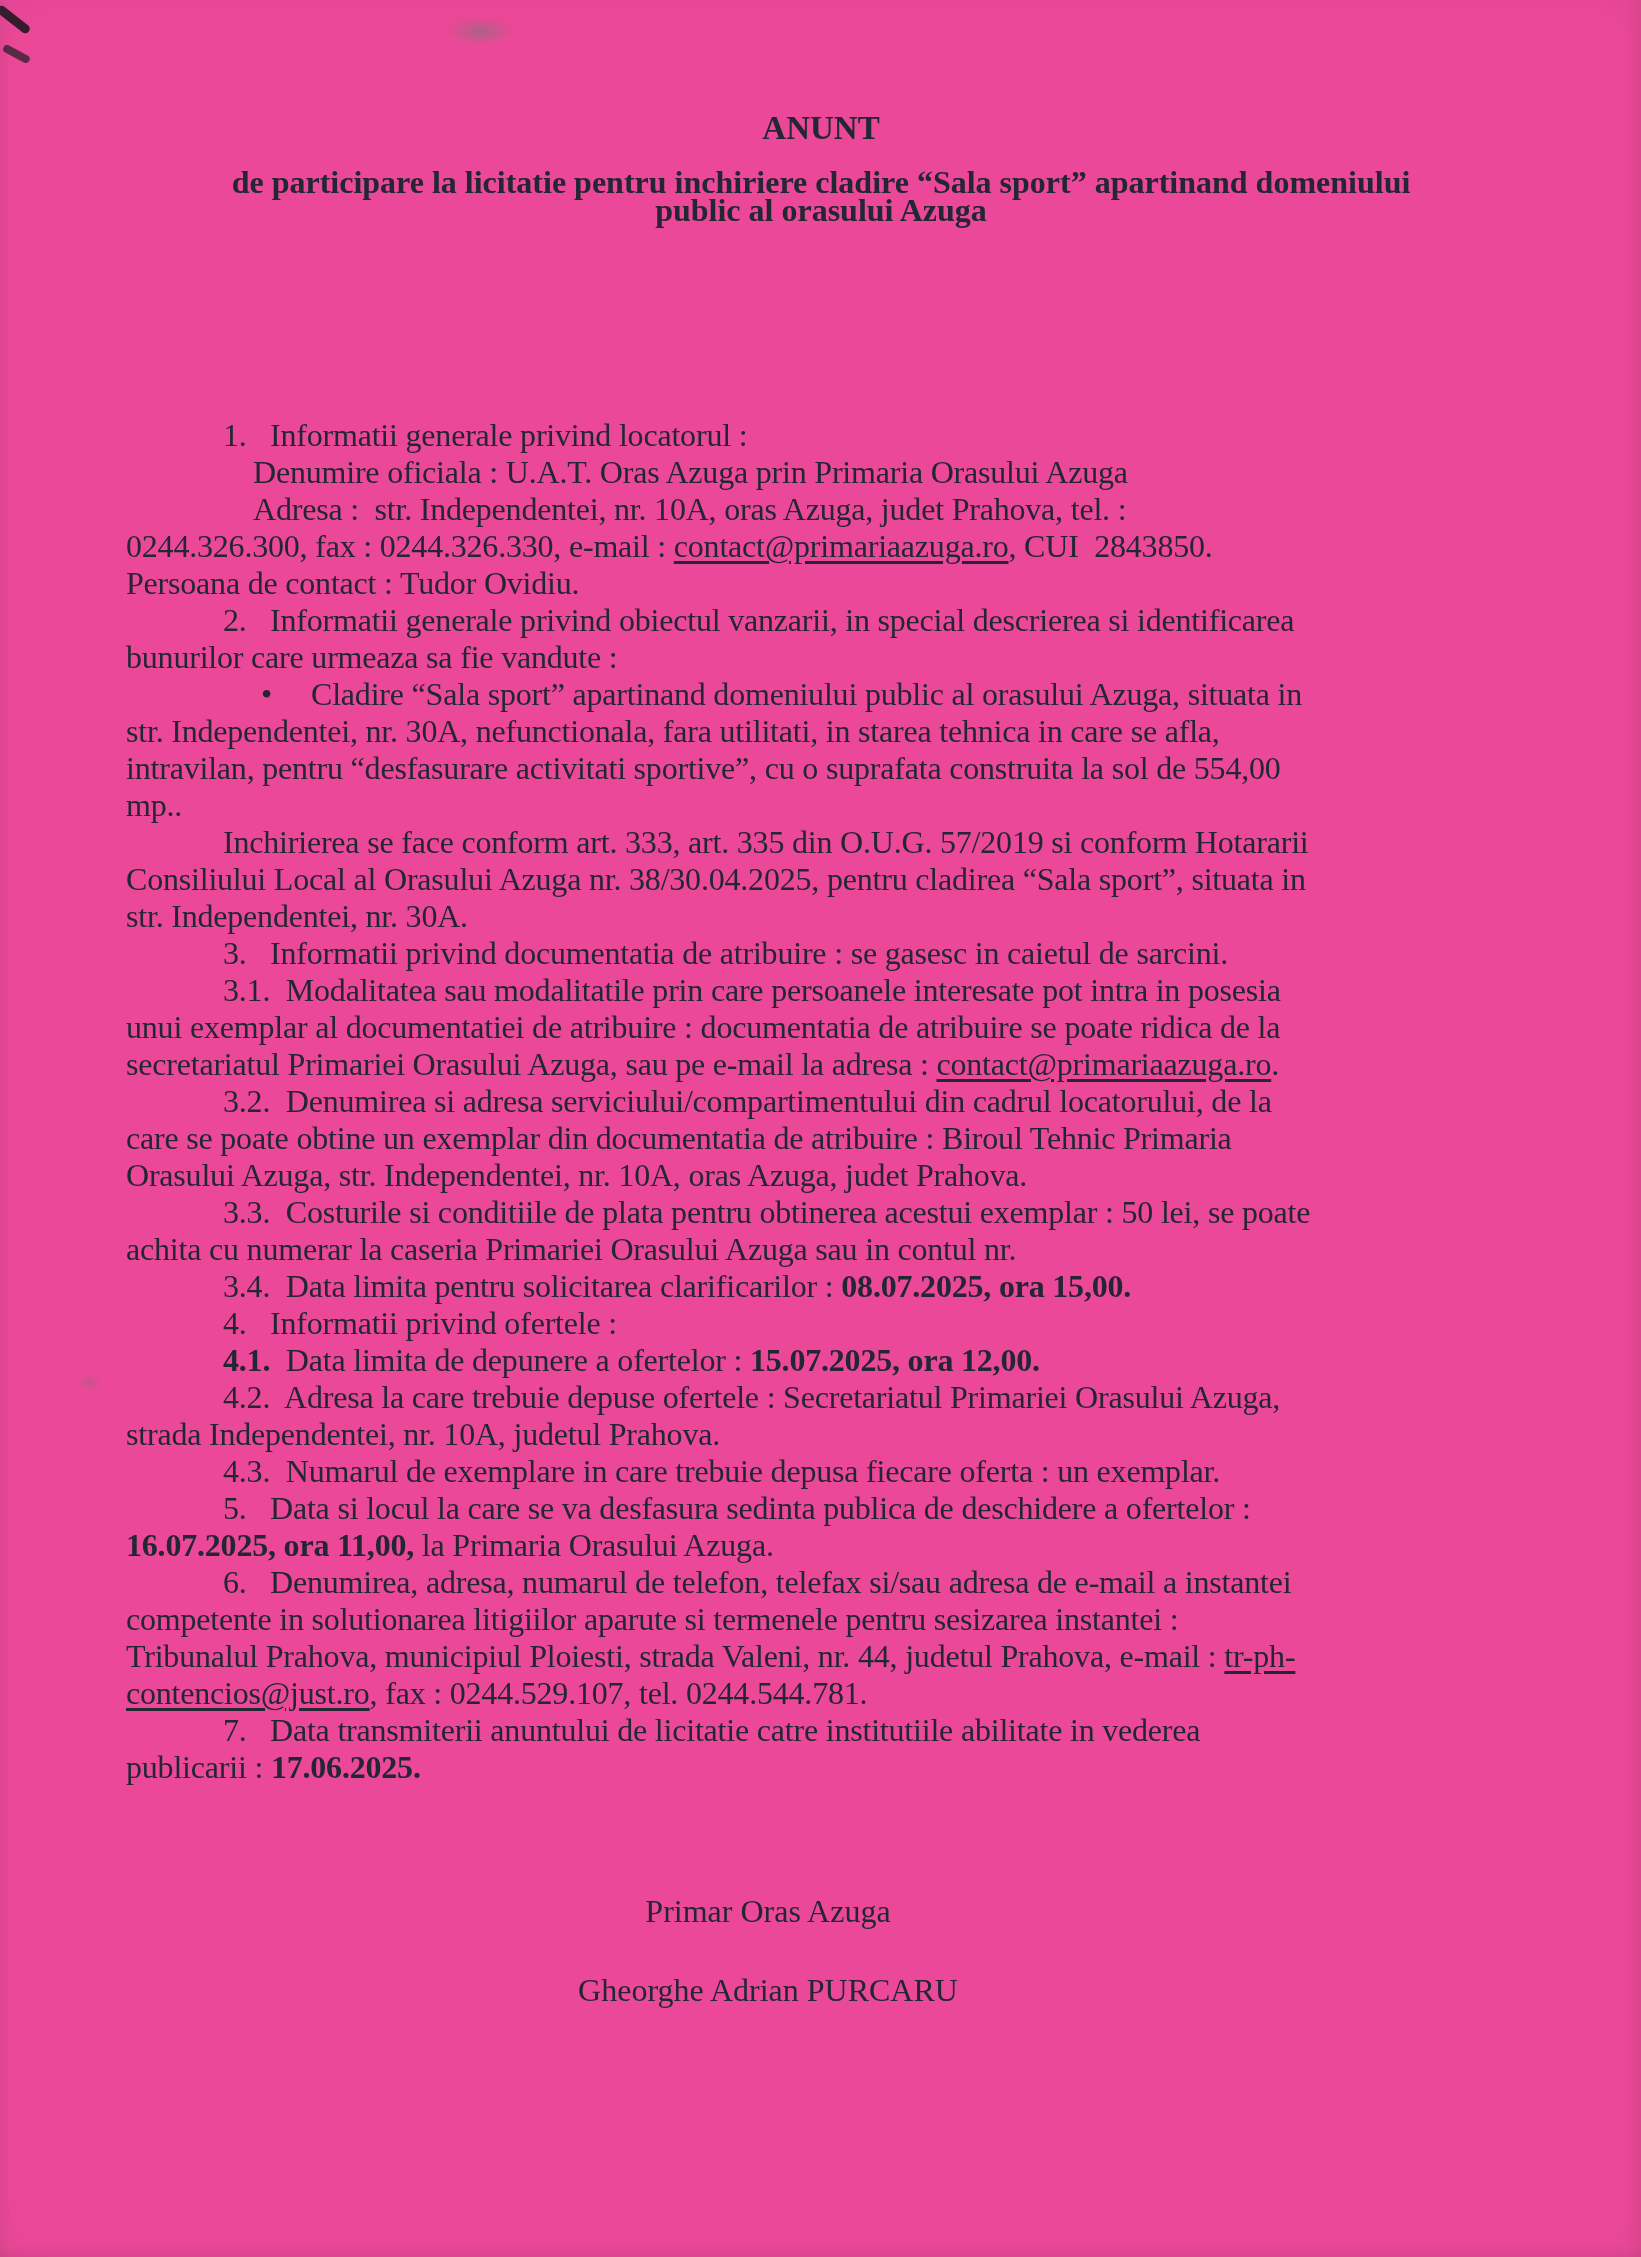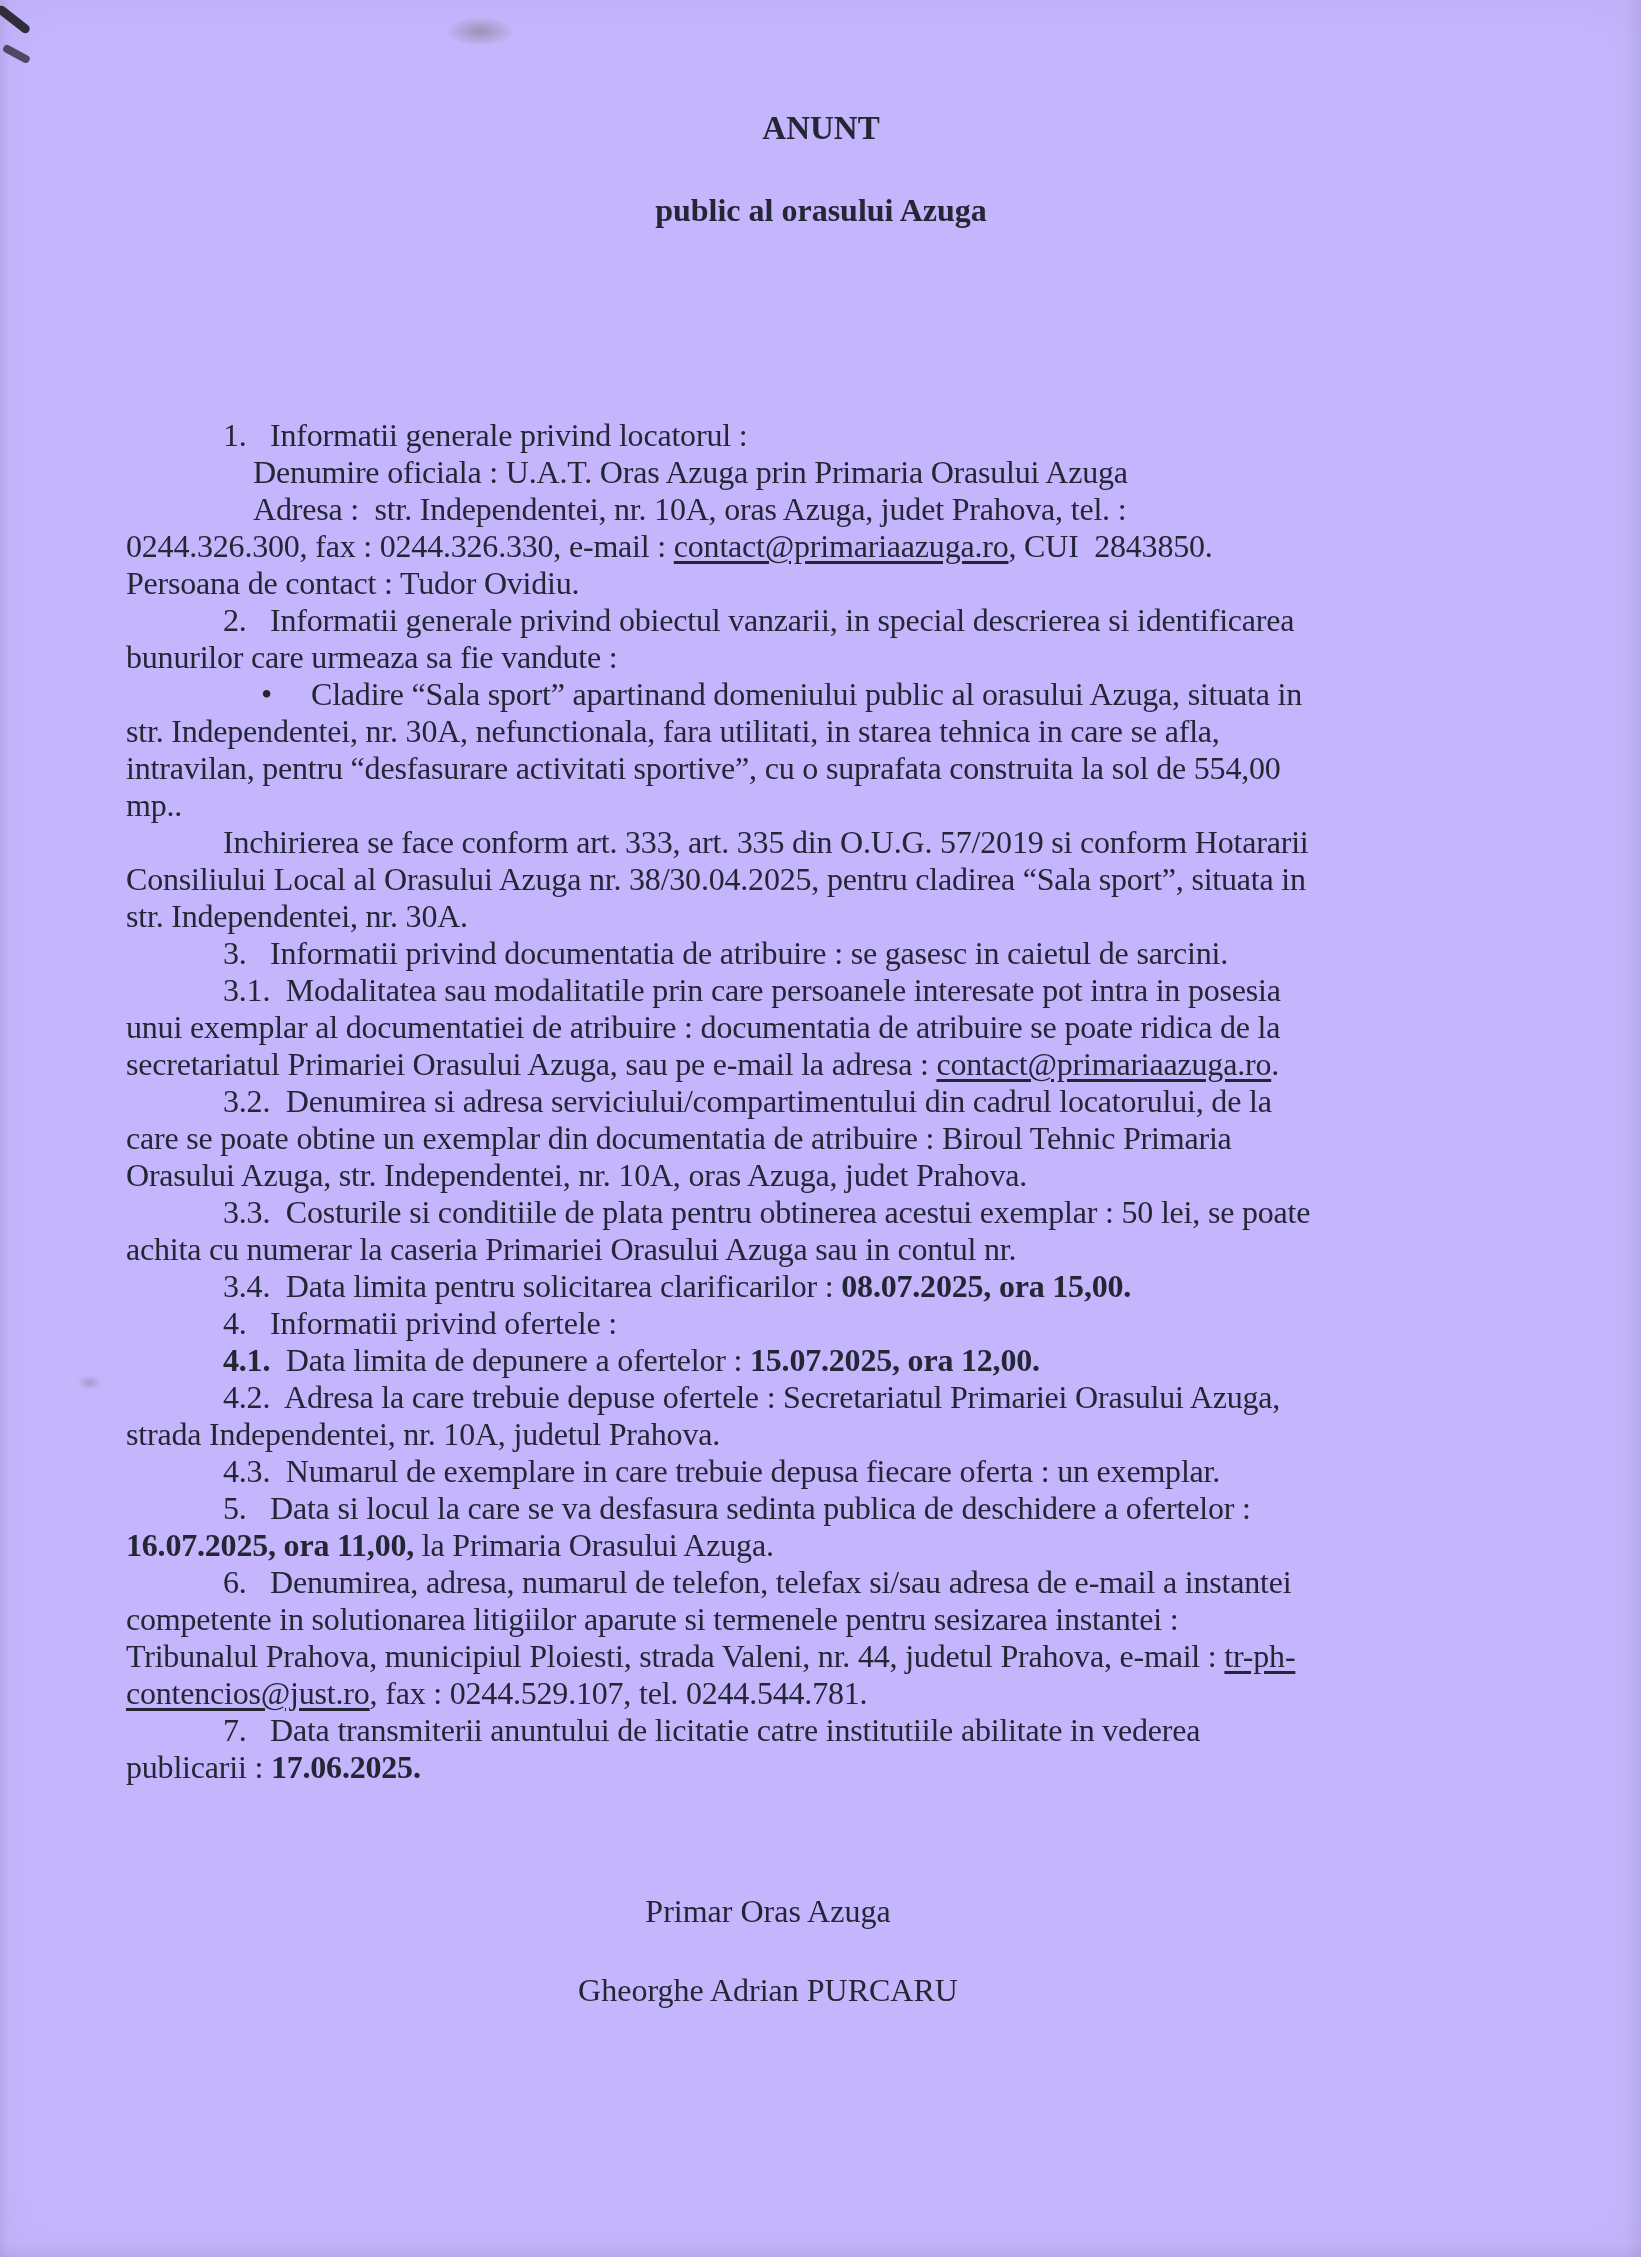--- a/index.html
+++ b/index.html
@@ -1,19 +1,19 @@
 <!DOCTYPE html>
 <html><head>
 <meta charset="utf-8">
 <style>
   html,body { margin:0; padding:0; background:#e9e9e7; }
   .page {
     position:relative;
     width:1641px; height:2257px;
-    background:#c4b5fd;
+    background:#ec4899;
     font-family:"Liberation Serif", serif;
     color:#232734;
     overflow:hidden;
     box-shadow: inset 0 0 58px rgba(0,0,0,0.04);
   }
   .doc-title {
     position:absolute; top:110px; left:126px; width:1390px;
     text-align:center; font-weight:bold; font-size:33px;
     white-space:pre;
   }
@@ -66,20 +66,21 @@
 
   <div class="artifact smudge-tl1"></div>
   <div class="artifact smudge-tl2"></div>
   <div class="artifact smudge-top"></div>
   <div class="artifact smudge-left"></div>
   <div class="artifact edge-right"></div>
   <div class="artifact edge-bottom"></div>
   <div class="artifact edge-left"></div>
 
   <div class="doc-title">ANUNT</div>
+  <div class="doc-subtitle-line sub1">de participare la licitatie pentru inchiriere cladire “Sala sport” apartinand domeniului</div>
   <div class="doc-subtitle-line sub2">public al orasului Azuga</div>
 
   <div class="doc-body">
       <div class="line ind-num"><span>1.   Informatii generale privind locatorul :</span></div>
       <div class="line ind-sub"><span>Denumire oficiala : U.A.T. Oras Azuga prin Primaria Orasului Azuga</span></div>
       <div class="line ind-sub"><span>Adresa :  str. Independentei, nr. 10A, oras Azuga, judet Prahova, tel. :</span></div>
       <div class="line ind-none"><span>0244.326.300, fax : 0244.326.330, e-mail : </span><span class="u">contact@primariaazuga.ro</span><span>, CUI  2843850.</span></div>
       <div class="line ind-none"><span>Persoana de contact : Tudor Ovidiu.</span></div>
       <div class="line ind-num"><span>2.   Informatii generale privind obiectul vanzarii, in special descrierea si identificarea</span></div>
       <div class="line ind-none"><span>bunurilor care urmeaza sa fie vandute :</span></div>

